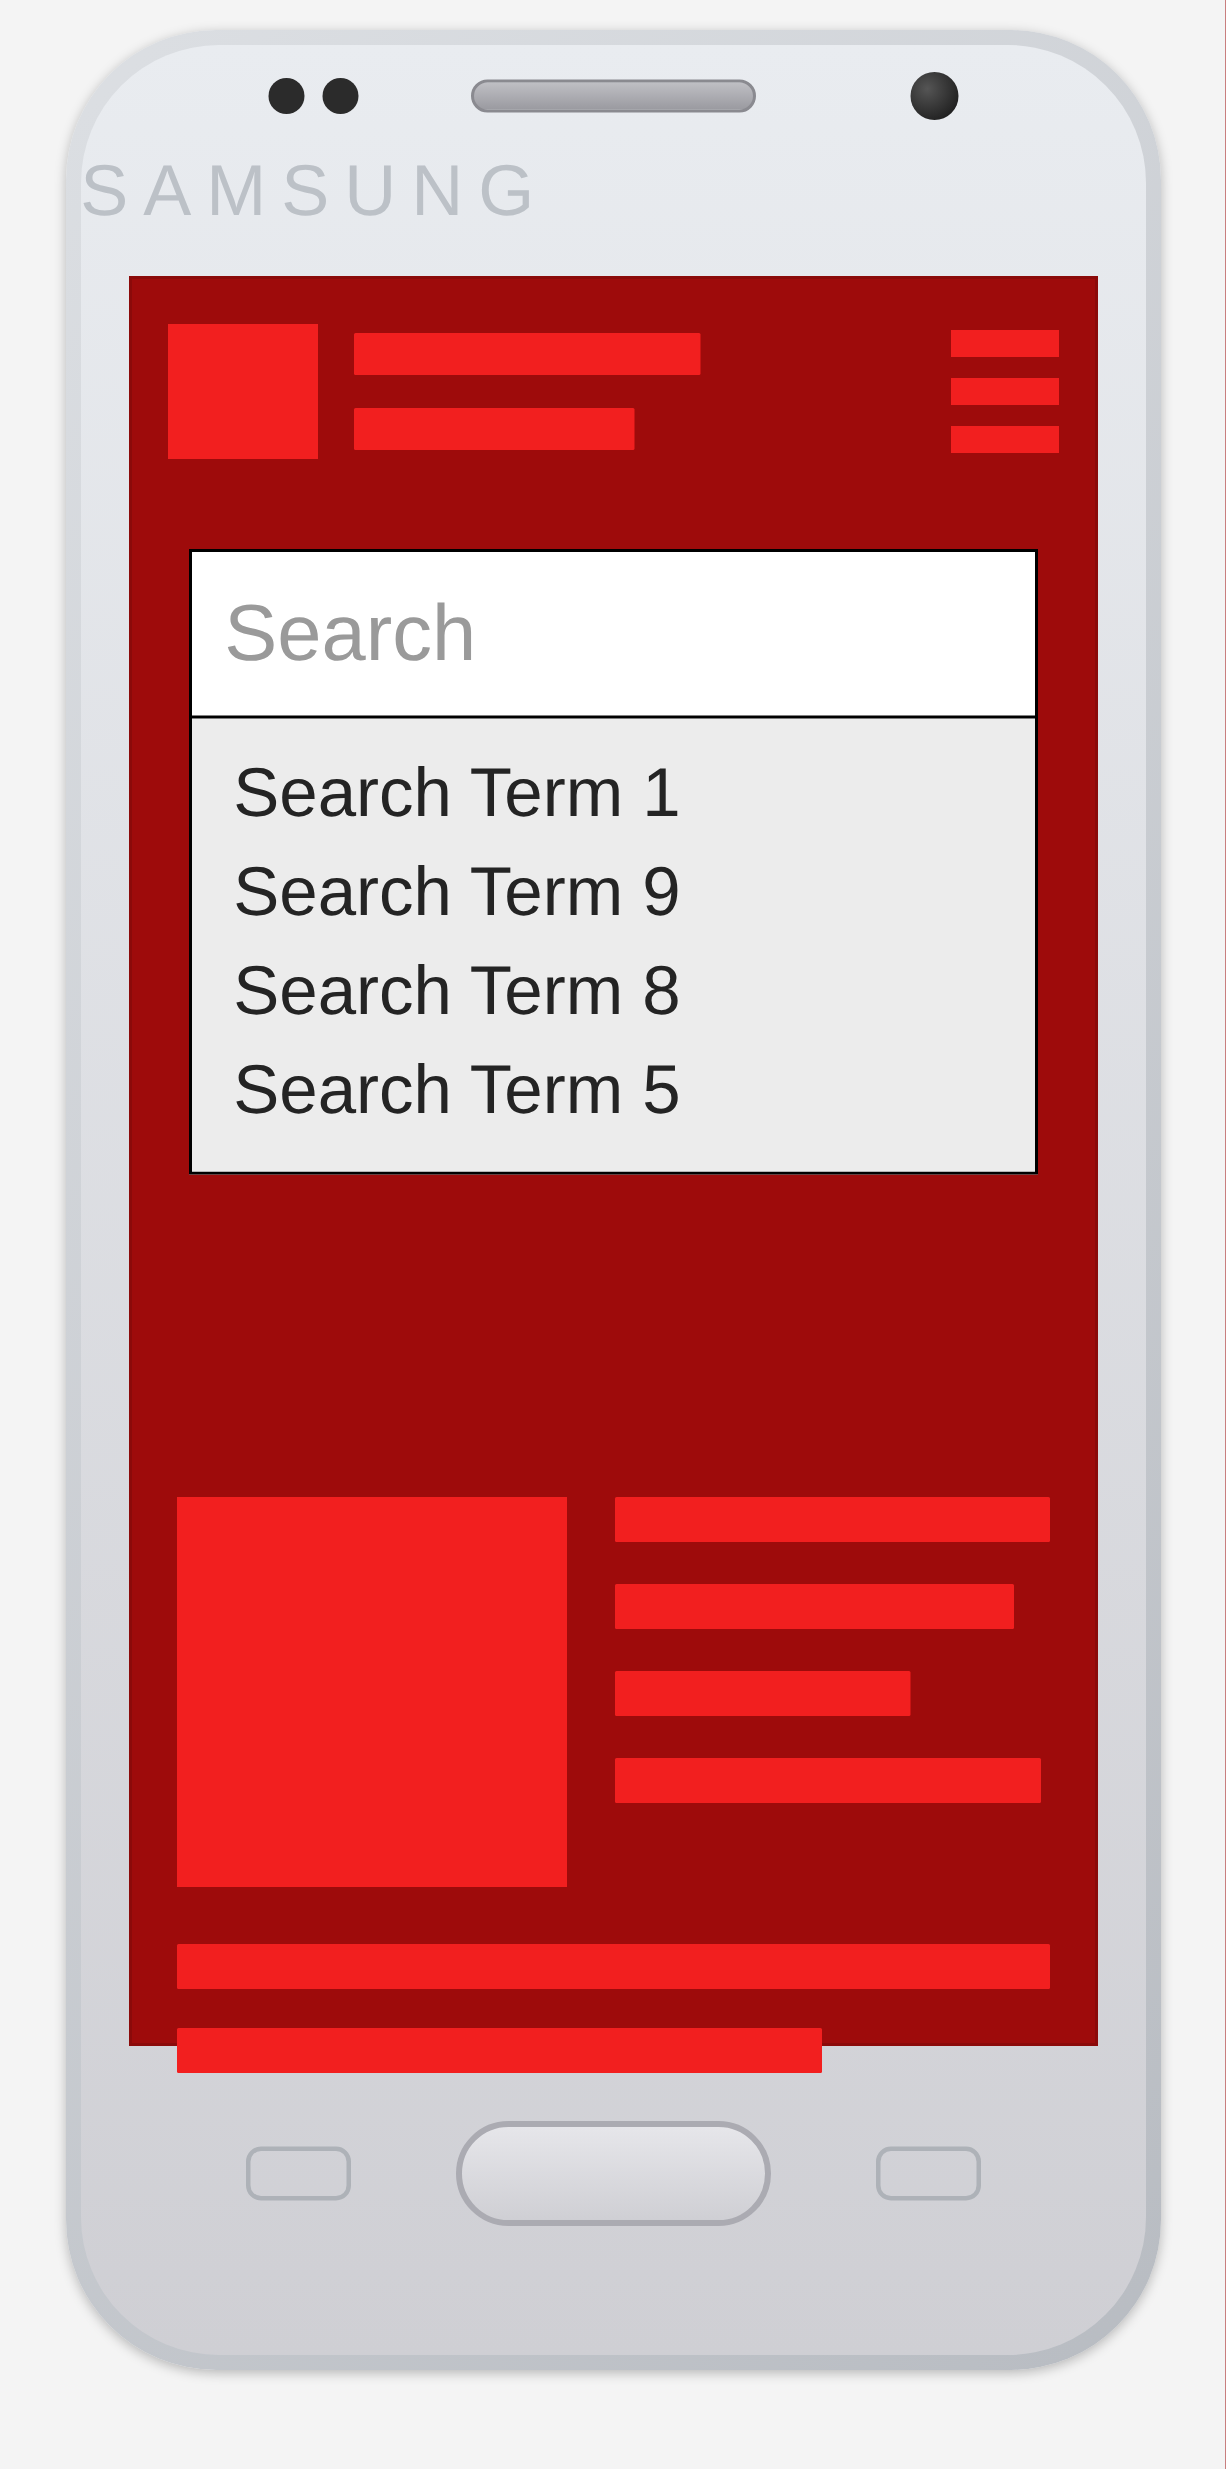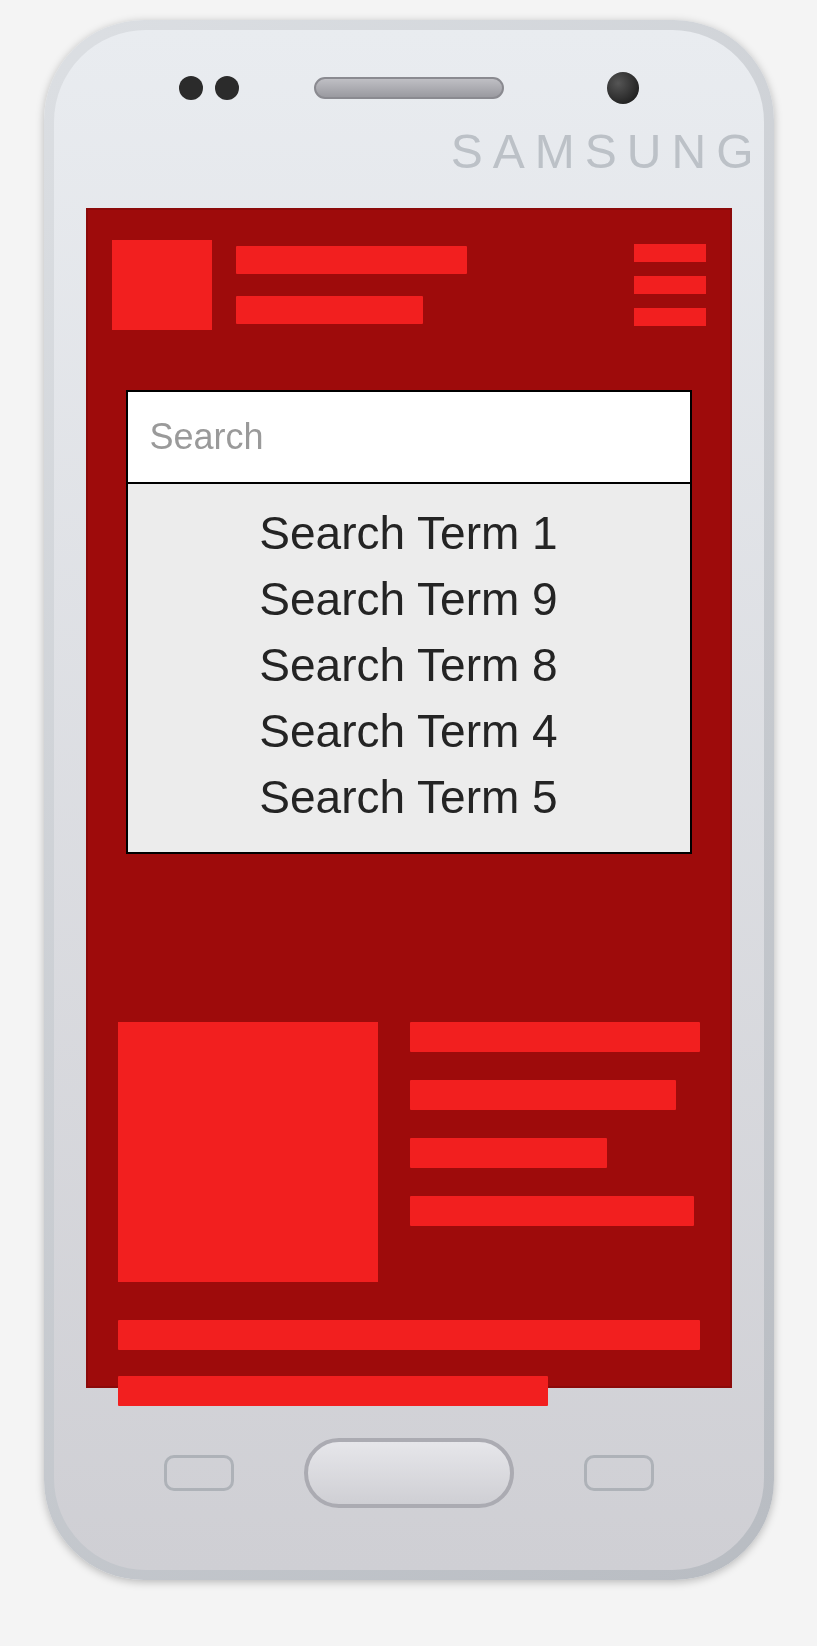--- a/index.html
+++ b/index.html
@@ -24,26 +24,26 @@
     }
     .phone-inner {
       width: 100%;
       height: 100%;
       background: linear-gradient(180deg, #e9ecf0, #cfcfd4);
       border-radius: 92px;
       position: relative;
       overflow: hidden;
     }
     .top-details {
-      height: 178px;
+      height: 154px;
       display: flex;
       flex-direction: column;
-      align-items: flex-end;
+      align-items: flex-start;
       justify-content: flex-start;
-      padding-top: 42px;
+      padding-top: 18px;
       position: relative;
     }
     .sensor-row { display: flex; align-items: center; gap: 38px; width: 100%; justify-content: center; position: relative; height: 32px;}
     .sensor-left { position: absolute; left: 125px; display: flex; gap: 12px;}
     .sensor-dot { width: 24px; height: 24px; background: #2b2b2b; border-radius: 50%; }
     .speaker { width: 190px; height: 22px; background: linear-gradient(#bfbfc4,#9a9aa0); border-radius: 12px; border: 2px solid #8a8a90;}
     .camera { position: absolute; right: 125px; width: 32px; height: 32px; background: radial-gradient(circle at 35% 35%, #555, #111); border-radius: 50%; }
     .brand {
       margin-top: 20px;
       font-size: 48px;
@@ -81,28 +81,28 @@
       background: #fafafa;
       border: 2px solid #000;
       z-index: 10;
     }
     .search-input {
       width: 100%;
       border: none;
       border-bottom: 2px solid #000;
       background: #fff;
       padding: 24px 22px;
-      font-size: 36px;
+      font-size: 53px;
       color: #8b5cf6;
       font-family: "Segoe UI", Arial, sans-serif;
       font-weight: 300;
       outline: none;
     }
     .search-input::placeholder { color: #9a9a9a; }
-    .suggestions { padding: 16px 28px 22px 28px; background: #ececec; text-align: center; }
+    .suggestions { padding: 16px 28px 22px 28px; background: #ececec; }
     .suggestion-item { font-size: 46px; color: #242424; padding: 6px 0; cursor: pointer; font-family: "Segoe UI", Arial, sans-serif;}
     .content-block { position: absolute; }
     .block-row1 { top: 812px; left: 30px; right: 30px; display: flex; gap: 32px;}
     .block-row1 .img { width: 260px; height: 260px; background: #f21f1f;}
     .block-row1 .txt { flex: 1; display: flex; flex-direction: column; gap: 28px; }
     .block-row1 .txt .line { height: 30px; width: 100%;}
     .block-row1 .txt .line:nth-child(2){ width: 92%;}
     .block-row1 .txt .line:nth-child(3){ width: 68%;}
     .block-row1 .txt .line:nth-child(4){ width: 98%;}
     .full-lines { position: absolute; left: 30px; right: 30px; top: 1110px; display:flex; flex-direction: column; gap: 26px;}
@@ -146,21 +146,20 @@
           <span></span>
         </div>
       </div>
 
       <div class="search-panel">
         <input class="search-input" type="text" placeholder="Search" style="">
         <div class="suggestions">
           <div class="suggestion-item">Search Term 1</div>
           <div class="suggestion-item">Search Term 9</div>
           <div class="suggestion-item">Search Term 8</div>
-          <div class="suggestion-item">Search Term 4</div>
           <div class="suggestion-item">Search Term 5</div>
         </div>
       </div>
 
       <div class="content-block block-row1">
         <div class="img"></div>
         <div class="txt">
           <div class="line"></div>
           <div class="line"></div>
           <div class="line"></div>

